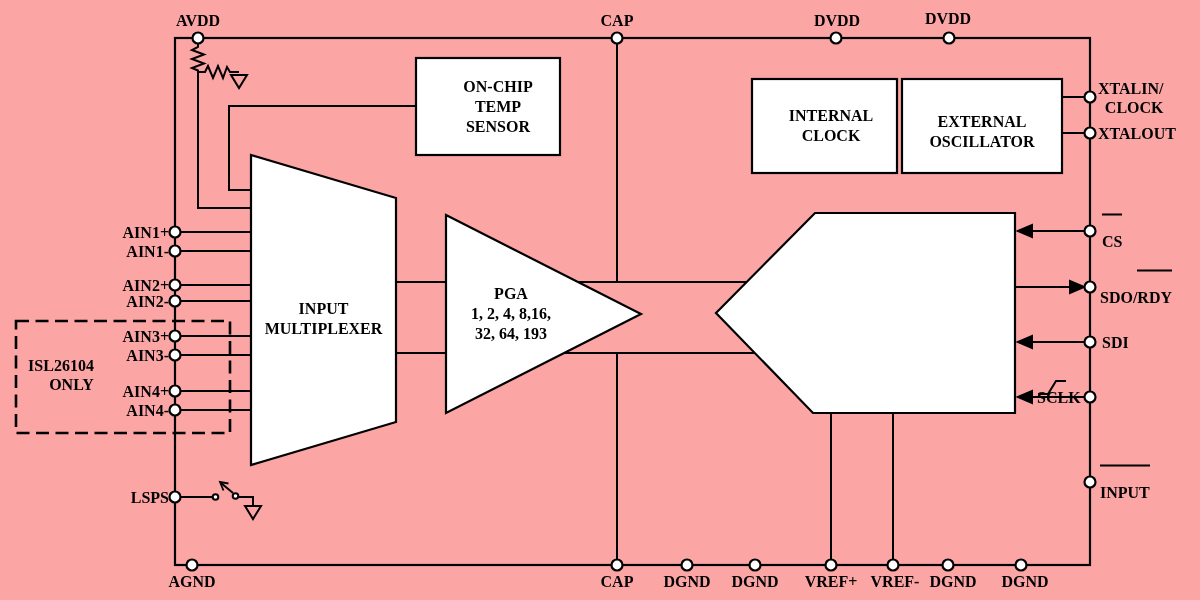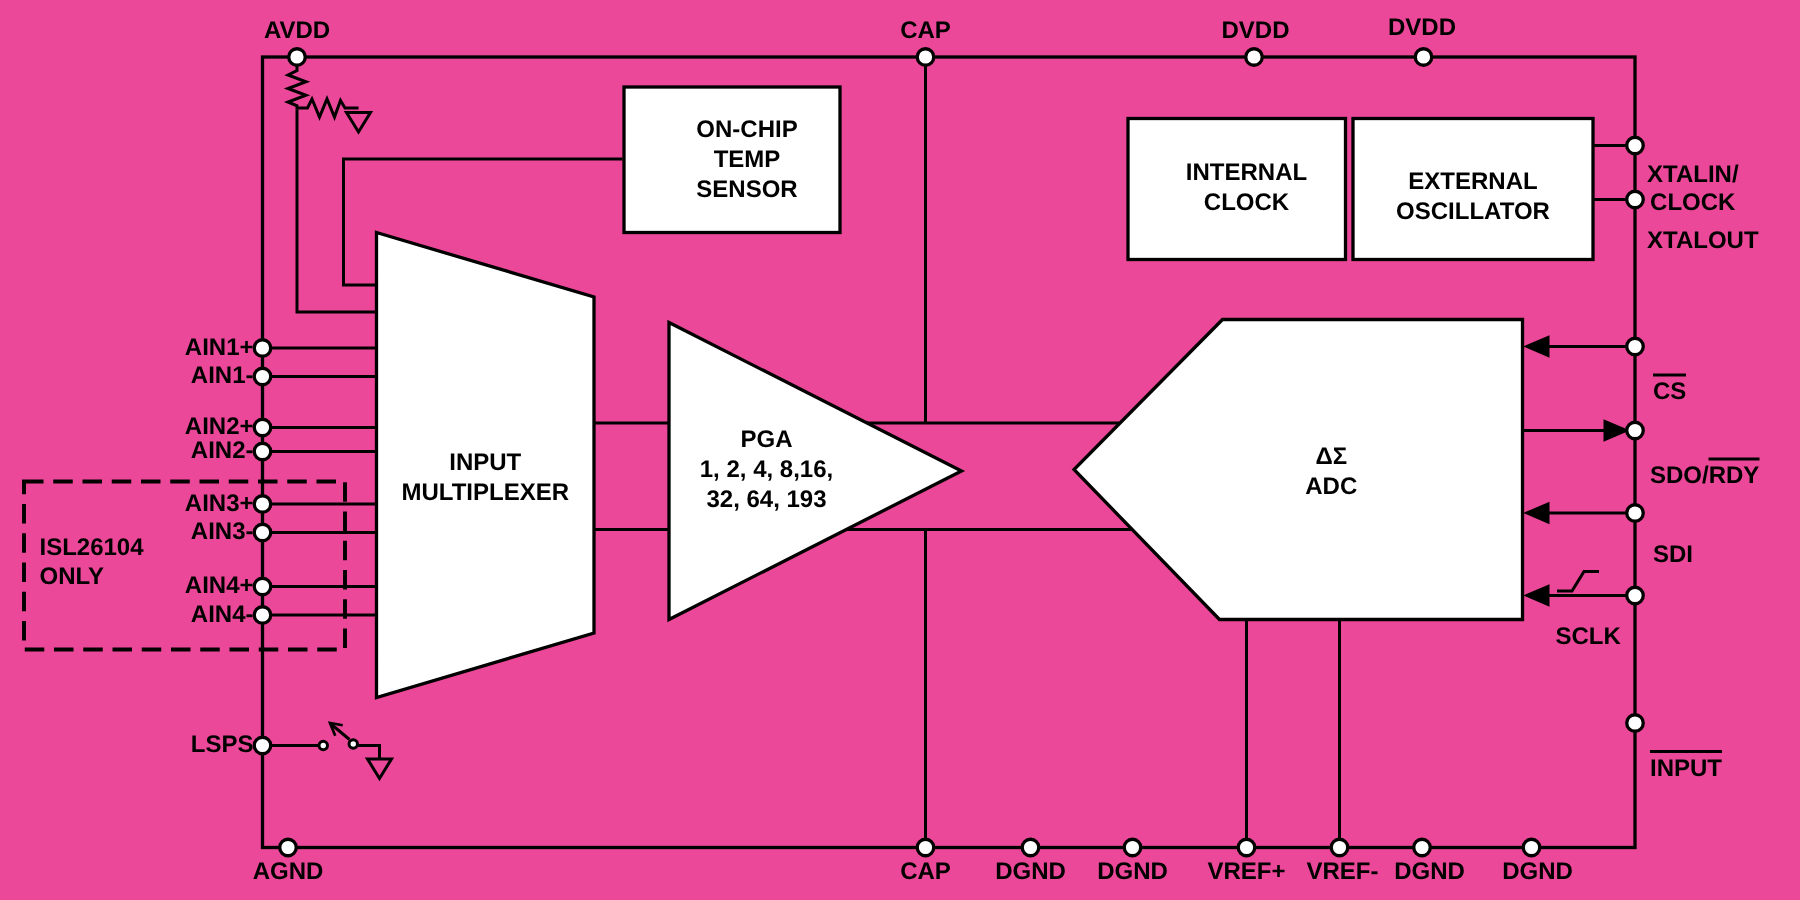--- a/index.html
+++ b/index.html
@@ -1,35 +1,35 @@
 <!DOCTYPE html>
 <html><head>
 <meta charset="utf-8">
 <style>
   html,body{margin:0;padding:0;background:#ffffff;}
   #stage{
-    position:relative;width:1200px;height:600px;background:#ec4899;
-    font-family:Liberation Sans, sans-serif;overflow:hidden;
+    position:relative;width:1200px;height:600px;background:#fca5a5;
+    font-family:Liberation Serif, serif;overflow:hidden;
   }
   #wiring{position:absolute;left:0;top:0;}
   .lbl{
     position:absolute;font-weight:bold;font-size:16px;line-height:19px;
     color:#000;white-space:pre-line;
   }
   .anch-tc{transform:translateX(-50%);text-align:center;}   
   .anch-bc{transform:translateX(-50%);text-align:center;}   
   .anch-r{transform:translate(-100%,-50%);text-align:center;}
-  .anch-l{transform:translateY(-50%);text-align:center;margin-top:28px;}      
-  .anch-c{transform:translate(-50%,-50%);text-align:left;}
+  .anch-l{transform:translateY(-50%);text-align:right;}      
+  .anch-c{transform:translate(-50%,-50%);text-align:right;}
   .blk{
     position:absolute;display:flex;align-items:center;justify-content:center;
     font-weight:bold;font-size:16px;line-height:20px;color:#000;
     text-align:center;white-space:pre-line;
   }
-  .ov{display:inline-block;border-top:2.5px solid #000;padding-top:3px;line-height:16px;}
+  .ov{display:inline-block;border-top:2.5px solid #000;padding-top:18px;line-height:16px;}
 </style>
 </head>
 <body>
 
 <div id="stage">
 
   <svg id="wiring" width="1200" height="600" viewBox="0 0 1200 600" fill="none" stroke="#000" stroke-width="2">
 
     <line x1="396" y1="282" x2="755" y2="282"></line>
     <line x1="396" y1="353" x2="755" y2="353"></line>
@@ -172,16 +172,14 @@
 SENSOR</div>
   <div class="blk" style="left:752px;top:79px;width:158px;height:94px">INTERNAL
 CLOCK</div>
   <div class="blk" style="left:902px;top:79px;width:160px;height:106px">EXTERNAL
 OSCILLATOR</div>
   <div class="blk" style="left:251px;top:164px;width:145px;height:310px">INPUT
 MULTIPLEXER</div>
   <div class="blk" style="left:446px;top:215px;width:130px;height:198px">PGA
 1, 2, 4, 8,16,
 32, 64, 193</div>
-  <div class="blk" style="left:780px;top:215px;width:215px;height:200px">ΔΣ
-ADC</div>
 
 </div>
 
 </body></html>

